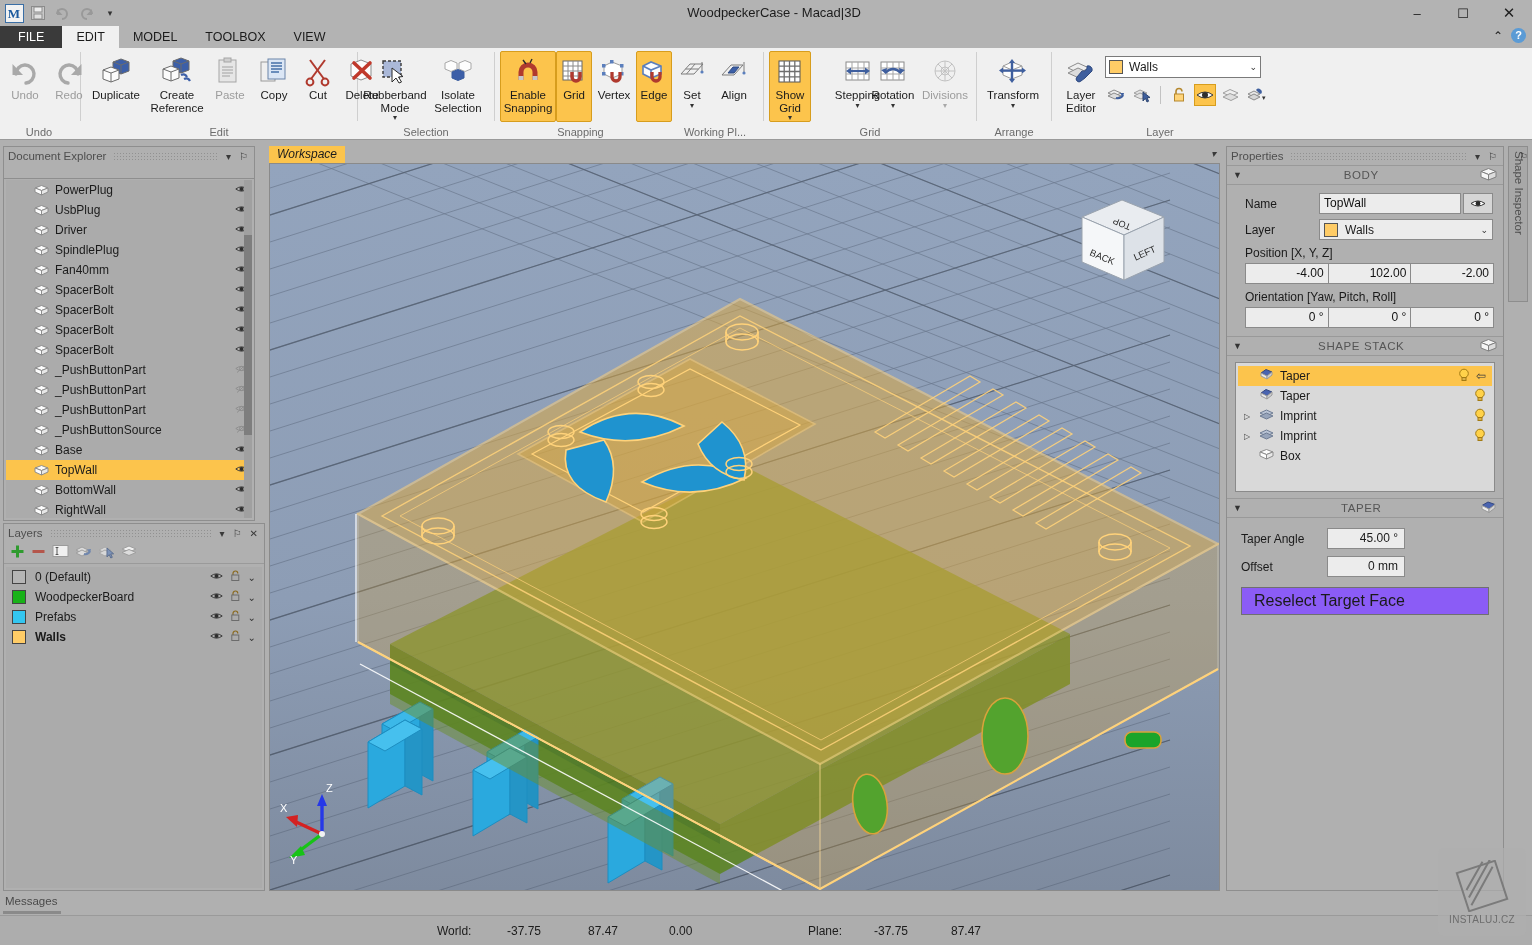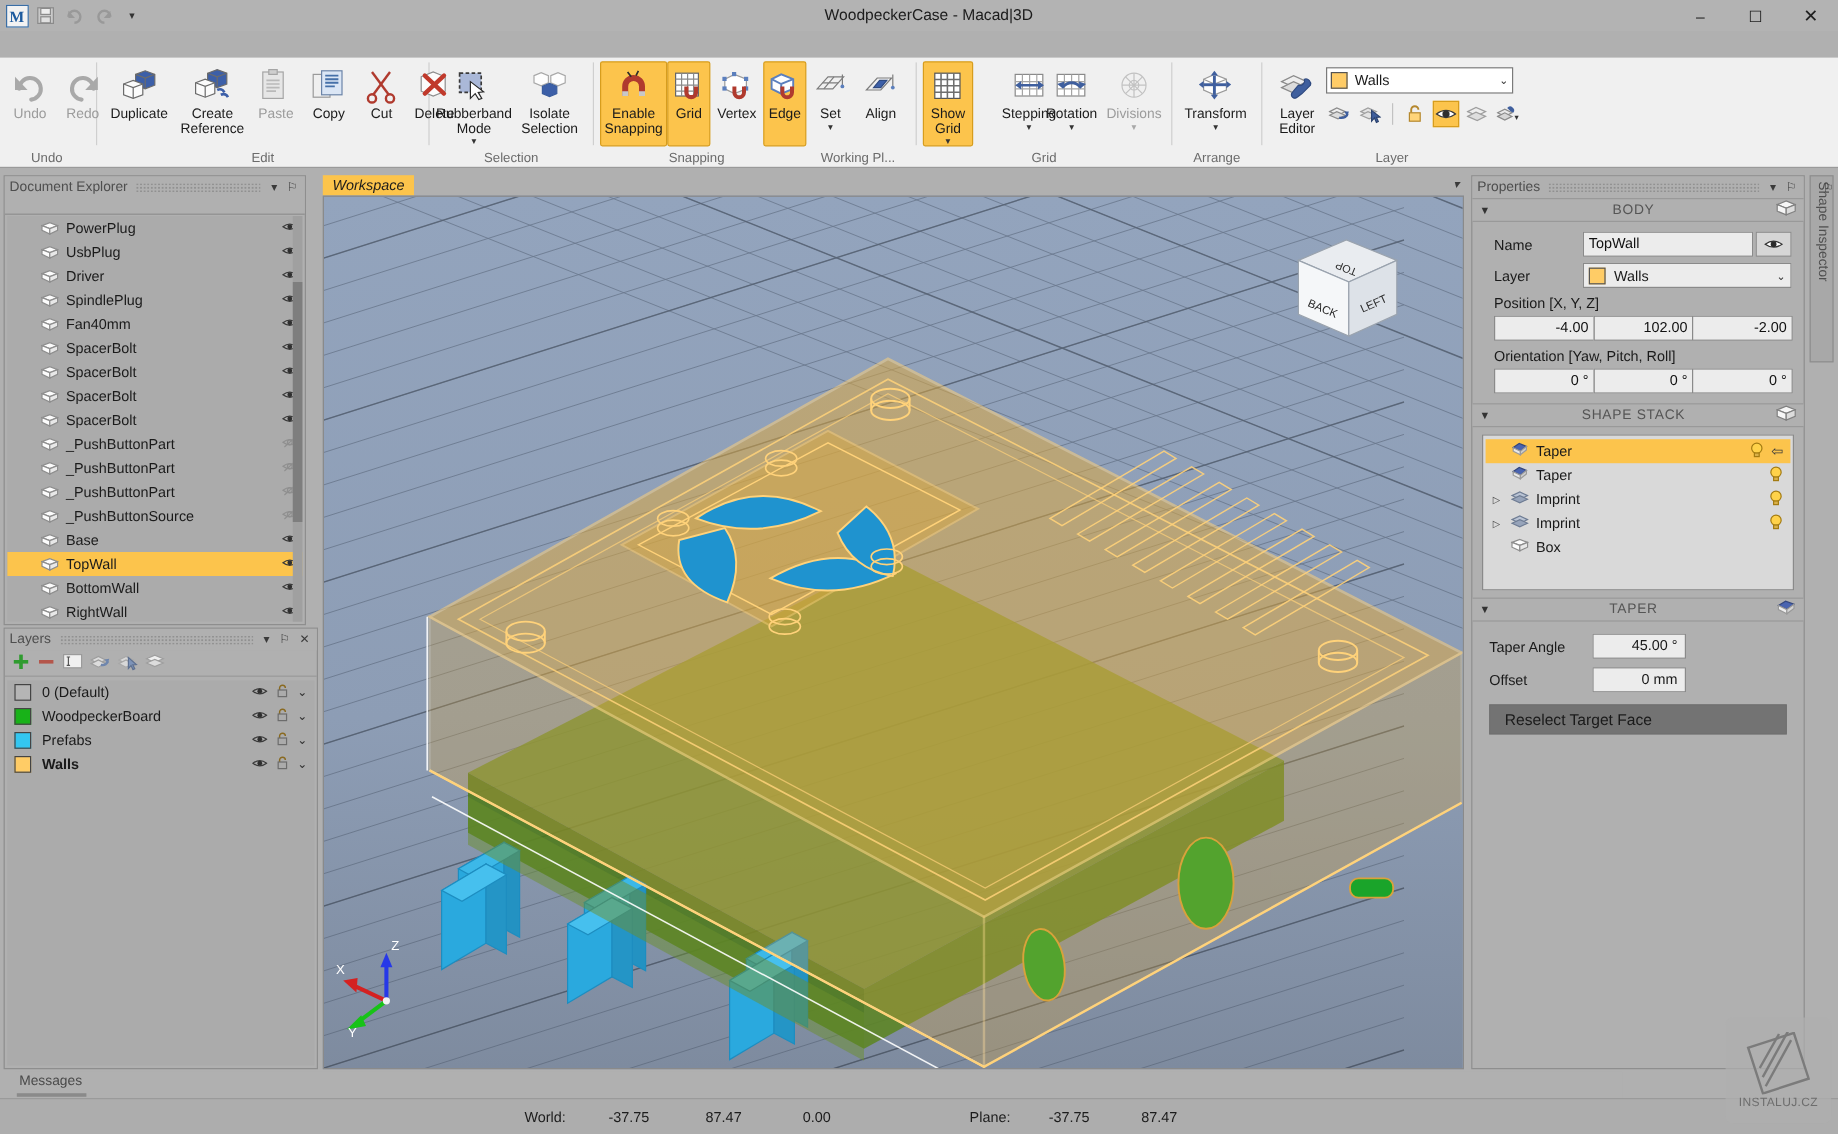--- a/index.html
+++ b/index.html
@@ -181,41 +181,41 @@
   .stack-row.selected { background:#fcc44c; }
   .stack-row .exp { width:9px; font-size:8px; color:#444; }
   .stack-row .nm { flex:1; }
   .stack-row .rt { display:flex; gap:6px; align-items:center; }
 
   .taper-body { padding:10px 14px; }
   .taper-row { display:flex; align-items:center; margin-bottom:7px; }
   .taper-row .lab { width:86px; font-size:12px; }
   .taper-row .val { width:78px; height:21px; background:#ececec; border:1px solid #8a8a8a;
                     text-align:right; padding:0 6px; line-height:19px; font-size:12px; }
-  .btn-wide { display:block; margin:10px auto 0 auto; padding:4px 12px; background:#737373;
-              border:1px solid #707070; font-size:13px; }
+  .btn-wide { display:block; margin:10px auto 0 auto; padding:4px 12px; background:#8b5cf6;
+              border:1px solid #707070; font-size:16px; }
 
   .shape-inspector {
     position:absolute; right:1px; top:146px; width:26px; height:200px;
   }
   .si-tab {
     position:absolute; left:3px; top:0; width:20px; height:156px; background:#a8a8a8;
     border:1px solid #8d8d8d;
   }
   .si-text {
     position:absolute; left:0; top:0; width:156px; height:20px;
     transform-origin: 0 0; transform: rotate(90deg) translate(0, -20px);
     font-size:11.5px; color:#4f4f4f; line-height:20px; text-align:left; padding-left:4px;
     white-space:nowrap;
   }
   .si-pin { position:absolute; right:3px; top:5px; font-size:10px; color:#3a3a3a; }
 
   
   .messages-bar {
-    position:absolute; left:12px; top:893px; width:1340px; height:22px; background:#b0b0b0;
+    position:absolute; left:1px; top:893px; width:1340px; height:22px; background:#b0b0b0;
   }
   .msg-tab { position:absolute; left:4px; top:2px; font-size:11.5px; color:#4a4a4a; }
   .msg-underline { position:absolute; left:2px; top:18px; width:58px; height:3px; background:#8a8a8a; }
   .statusbar {
     position:absolute; left:0; top:915px; width:1532px; height:30px; background:#adadad;
     border-top:1px solid #9a9a9a; display:flex; align-items:center; font-size:12px; color:#1c1c1c;
   }
   .sb-cell { position:absolute; }
 
   .watermark {
@@ -257,20 +257,31 @@
       <div class="qat-btn" style="font-size:9px;color:#333;">▾</div>
     </div>
     <div class="title-text">WoodpeckerCase - Macad|3D</div>
     <div class="winbtns">
       <div class="winbtn">–</div>
       <div class="winbtn">☐</div>
       <div class="winbtn close">✕</div>
     </div>
   </div>
 
+  <div class="ribbon-tabs">
+    <div class="tab file">FILE</div>
+    <div class="tab active">EDIT</div>
+    <div class="tab">MODEL</div>
+    <div class="tab">TOOLBOX</div>
+    <div class="tab">VIEW</div>
+    <div class="ribbon-right">
+      <div class="chev-up">⌃</div>
+      <div class="help-circ">?</div>
+    </div>
+  </div>
 
   <div class="ribbon">
 
     <div class="rgroup" style="width:78px;">
       <div class="rgroup-items">
         <div class="rbtn disabled">
           <div class="ico">
             <svg width="30" height="28" viewBox="0 0 30 28">
                 <path d="M6 16 A9 9 0 1 1 16 25" stroke="#a9a9a9" stroke-width="3.4" fill="none" stroke-linecap="round"></path>
                 <path d="M2.5 6 L2.5 17 L13 17 Z" fill="#a9a9a9"></path>

